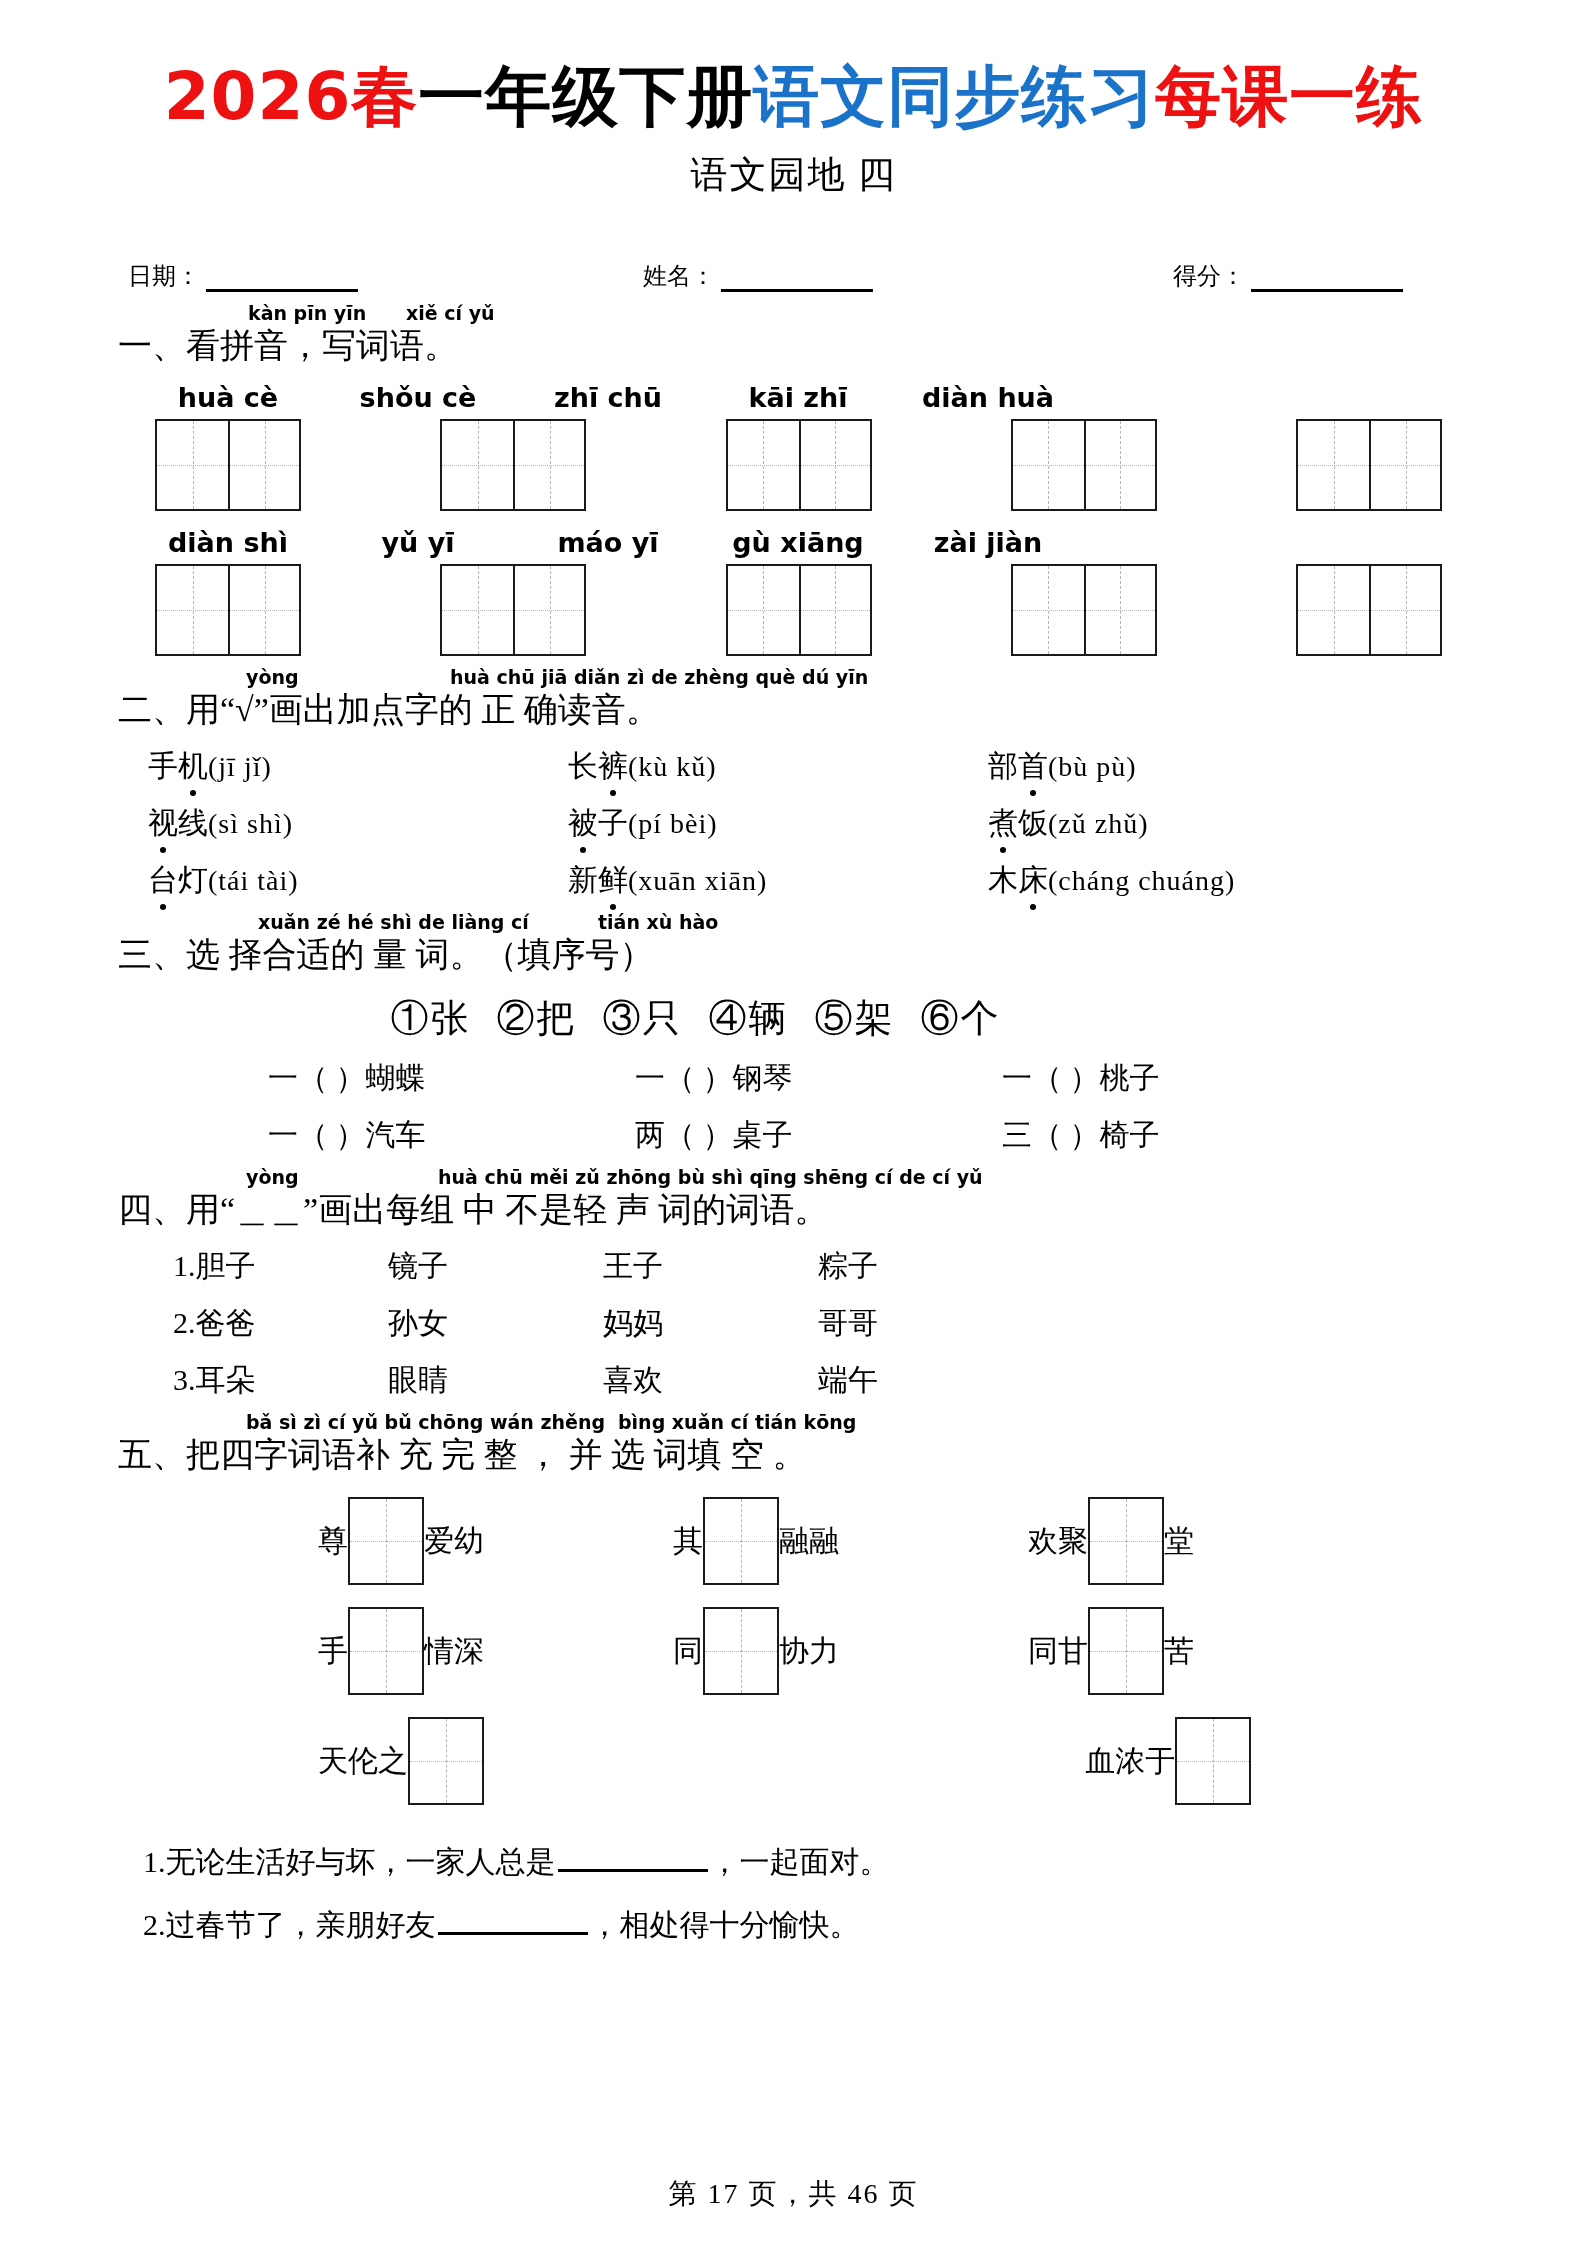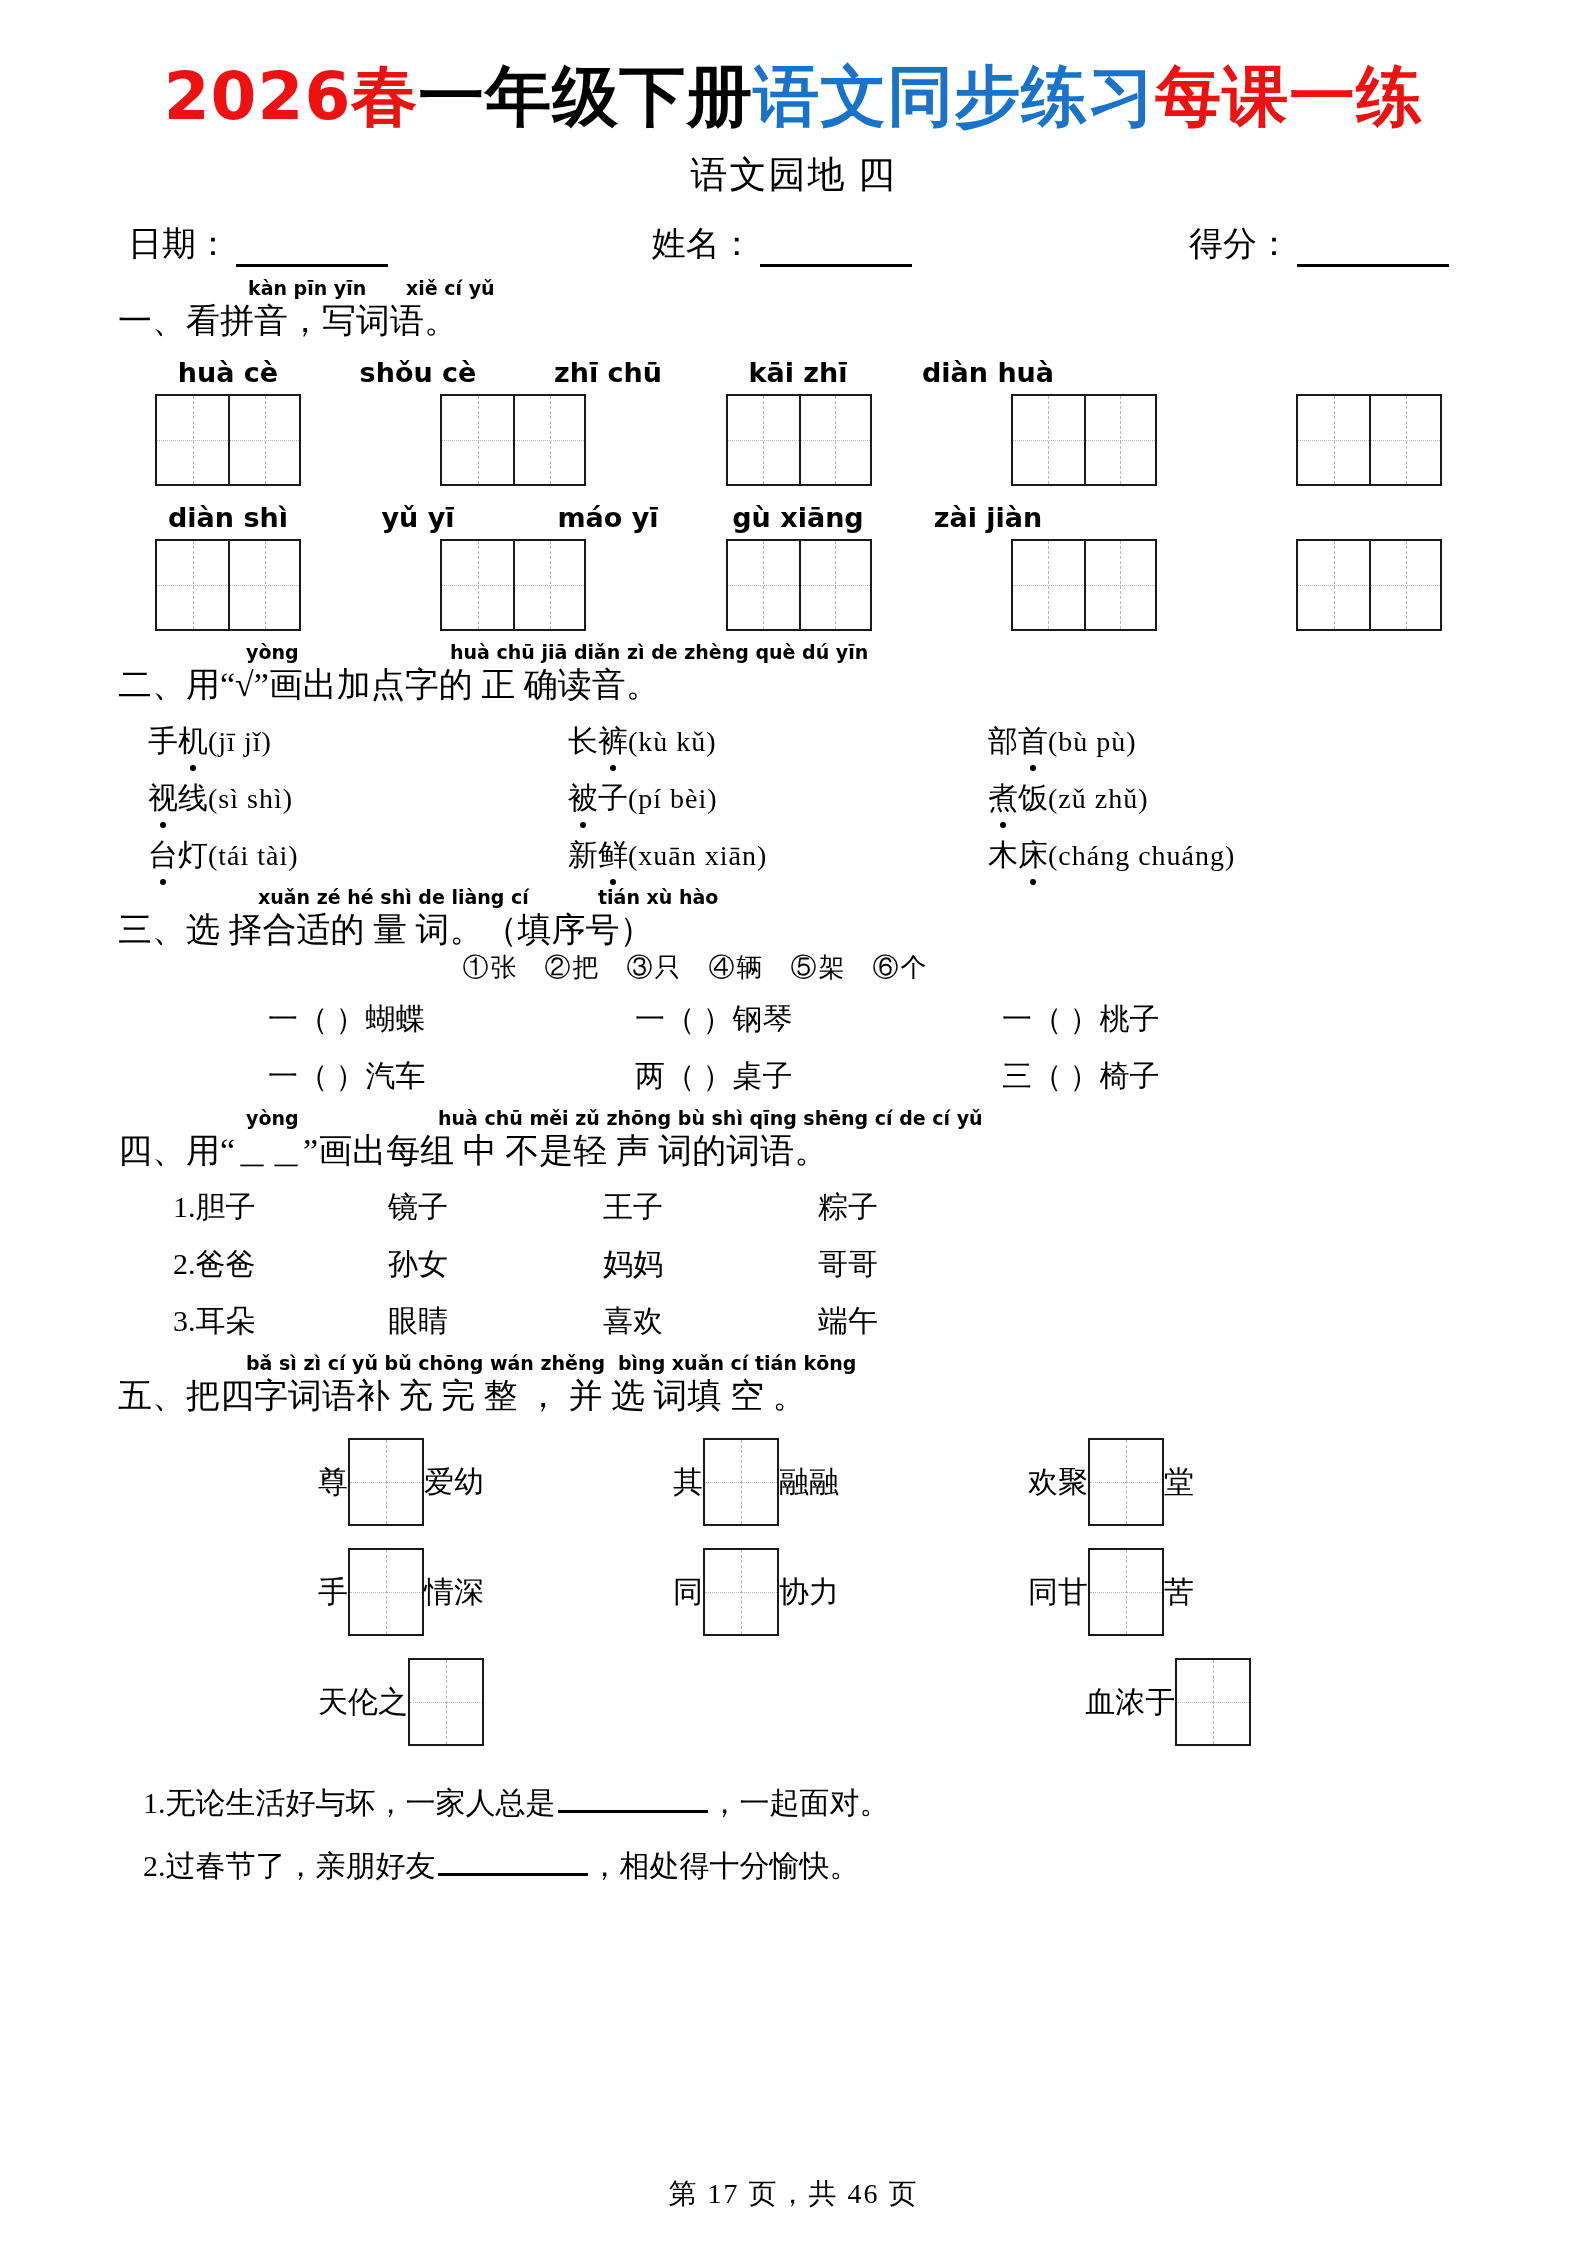--- a/index.html
+++ b/index.html
@@ -42,22 +42,22 @@
     text-align: center;
     font-size: 37px;
     font-family: "Liberation Serif", serif;
     margin-top: 14px;
     letter-spacing: 2px;
   }
 
   
   .meta-row {
     display: flex;
-    margin-top: 21px;
-    font-size: 34px;
+    margin-top: 60px;
+    font-size: 24px;
     padding-left: 10px;
     padding-right: 20px;
     gap: 45px;
   }
   .meta-item { display: flex; align-items: flex-end; }
   .meta-item .lbl { white-space: nowrap; }
   .meta-blank {
     display: inline-block;
     width: 152px;
     border-bottom: 3px solid #000;
@@ -167,21 +167,22 @@
   }
   .pinyin-paren {
     font-family: "Liberation Serif", serif;
     font-size: 28px;
     letter-spacing: 1px;
   }
 
   
   .s3-options {
     text-align: center;
-    font-size: 26px;
+    font-size: 38px;
+    margin-top: 18px;
     letter-spacing: 2px;
     padding-right: 170px;
   }
   .s3-options .op { margin-right: 26px; }
   .s3-grid {
     margin-top: 14px;
     display: grid;
     grid-template-columns: 1fr 1fr 1fr;
     row-gap: 16px;
     font-size: 30px;

